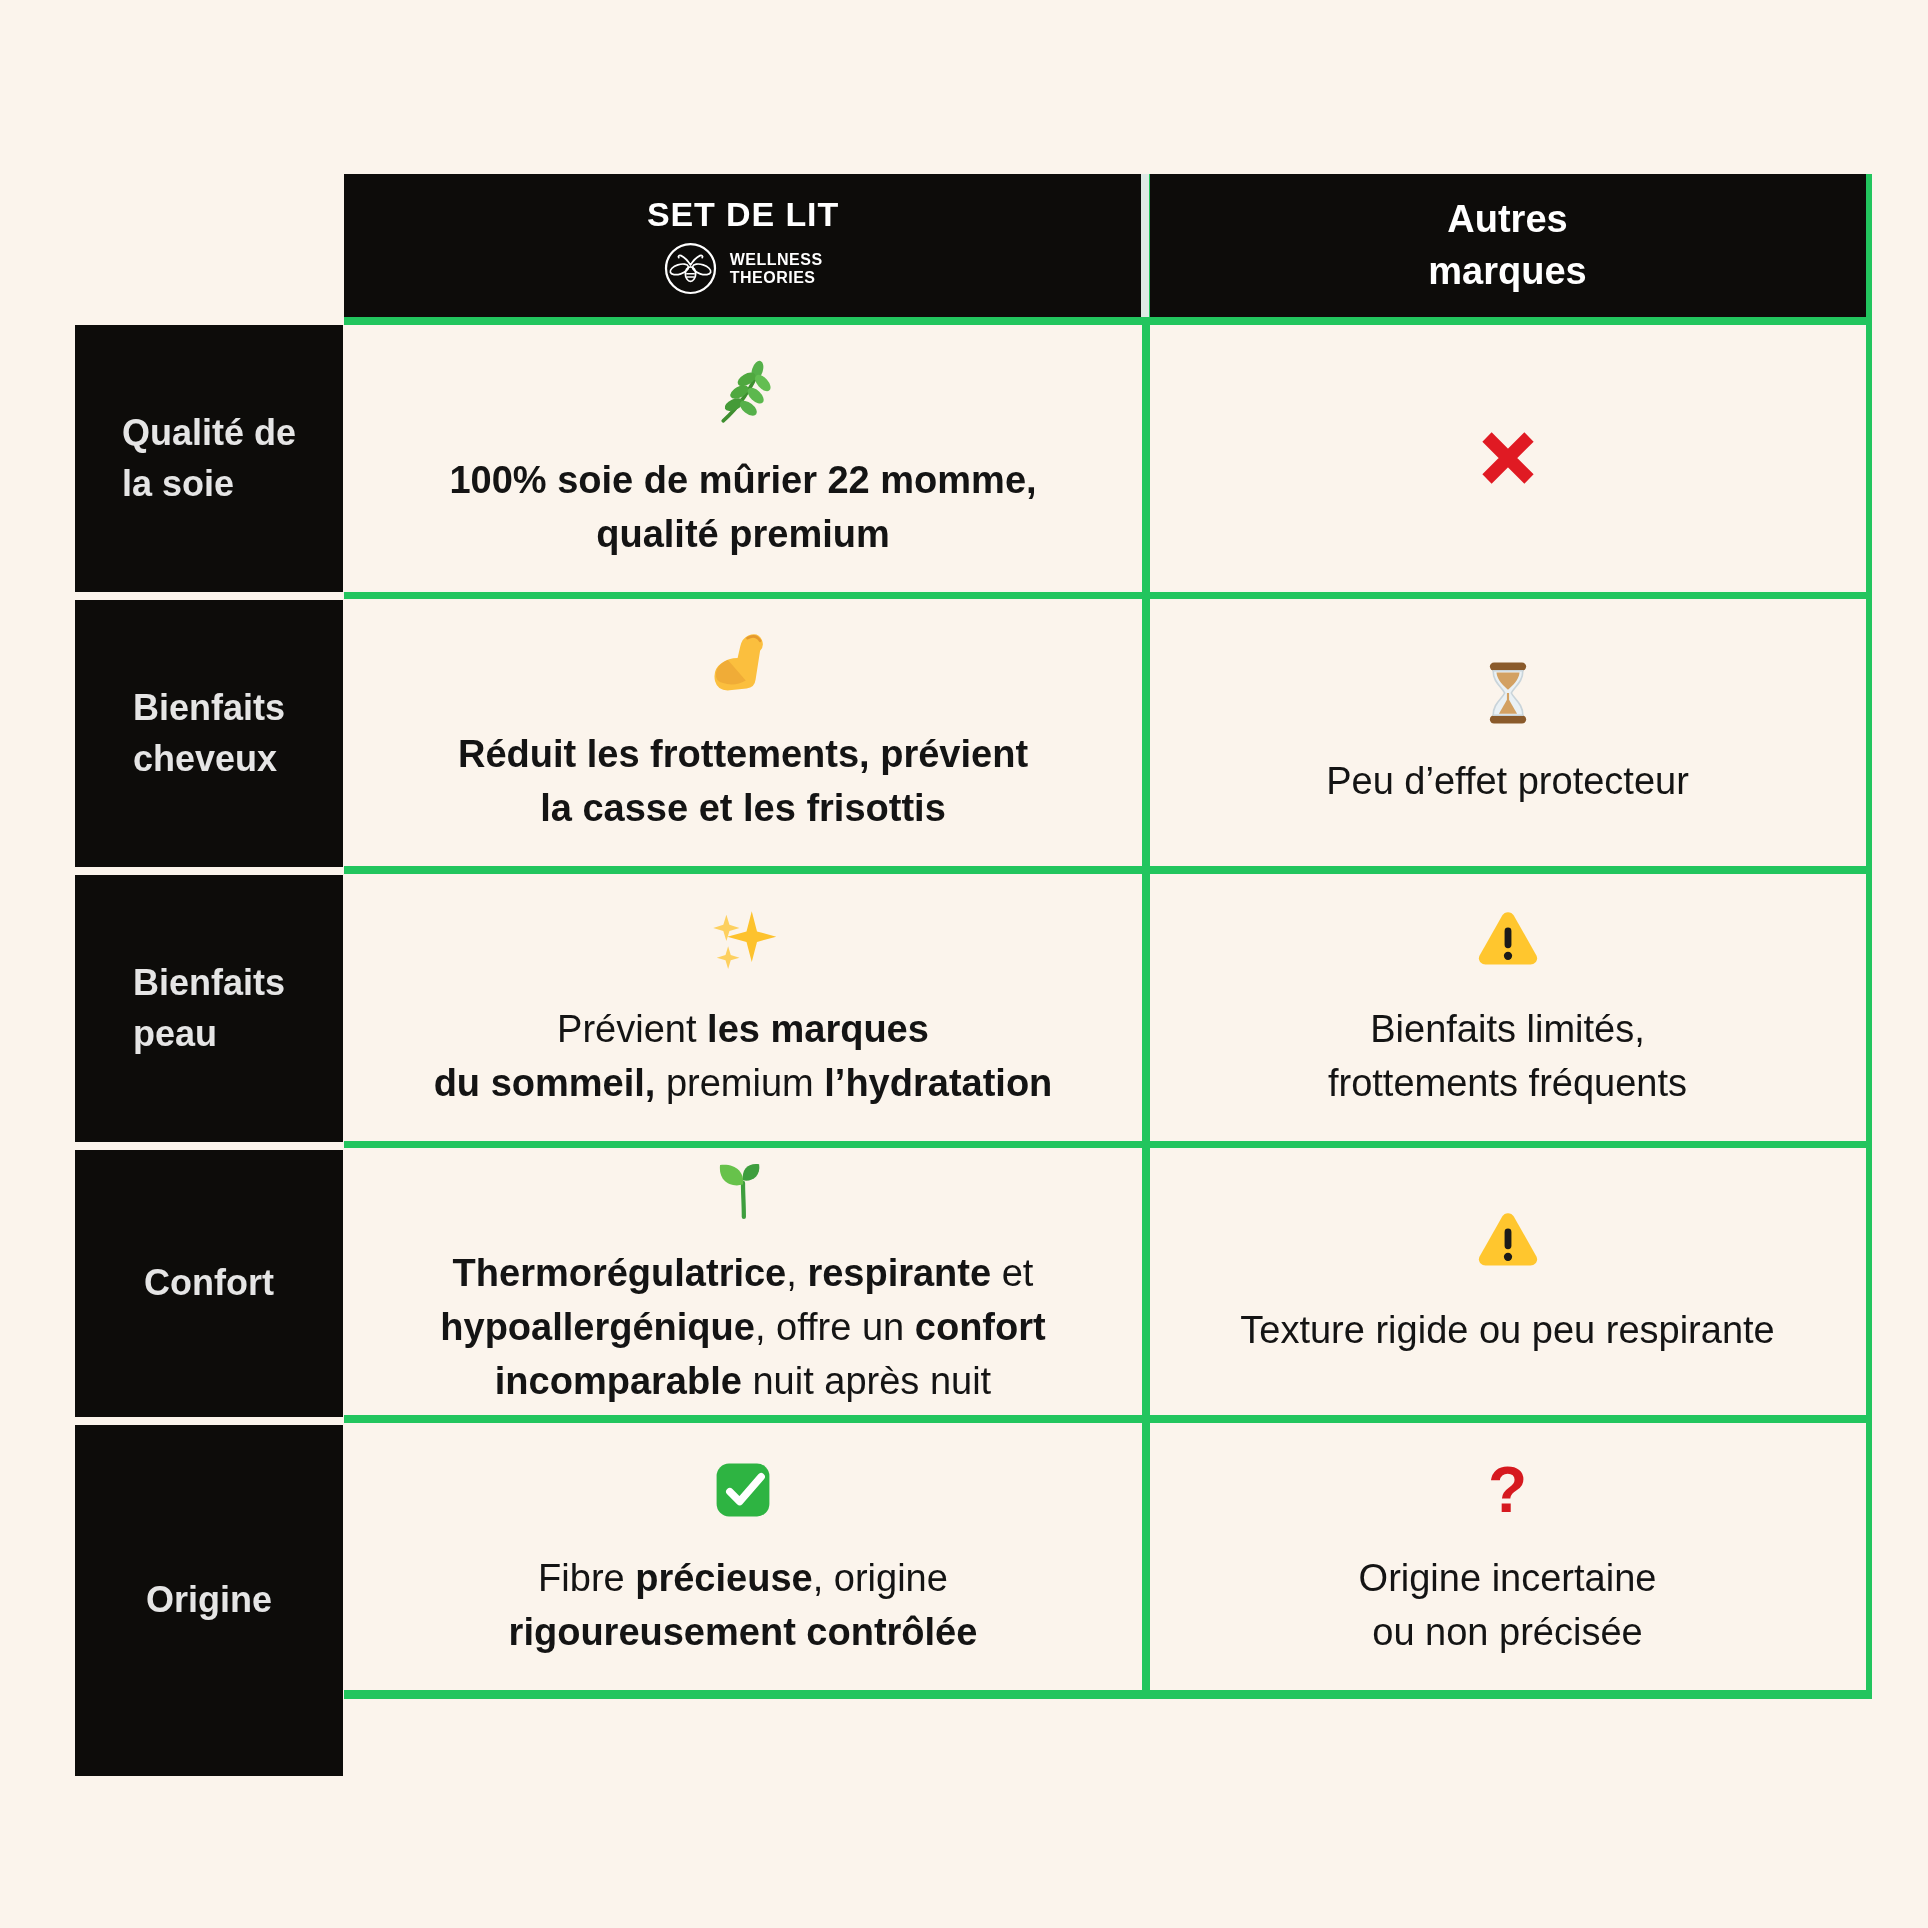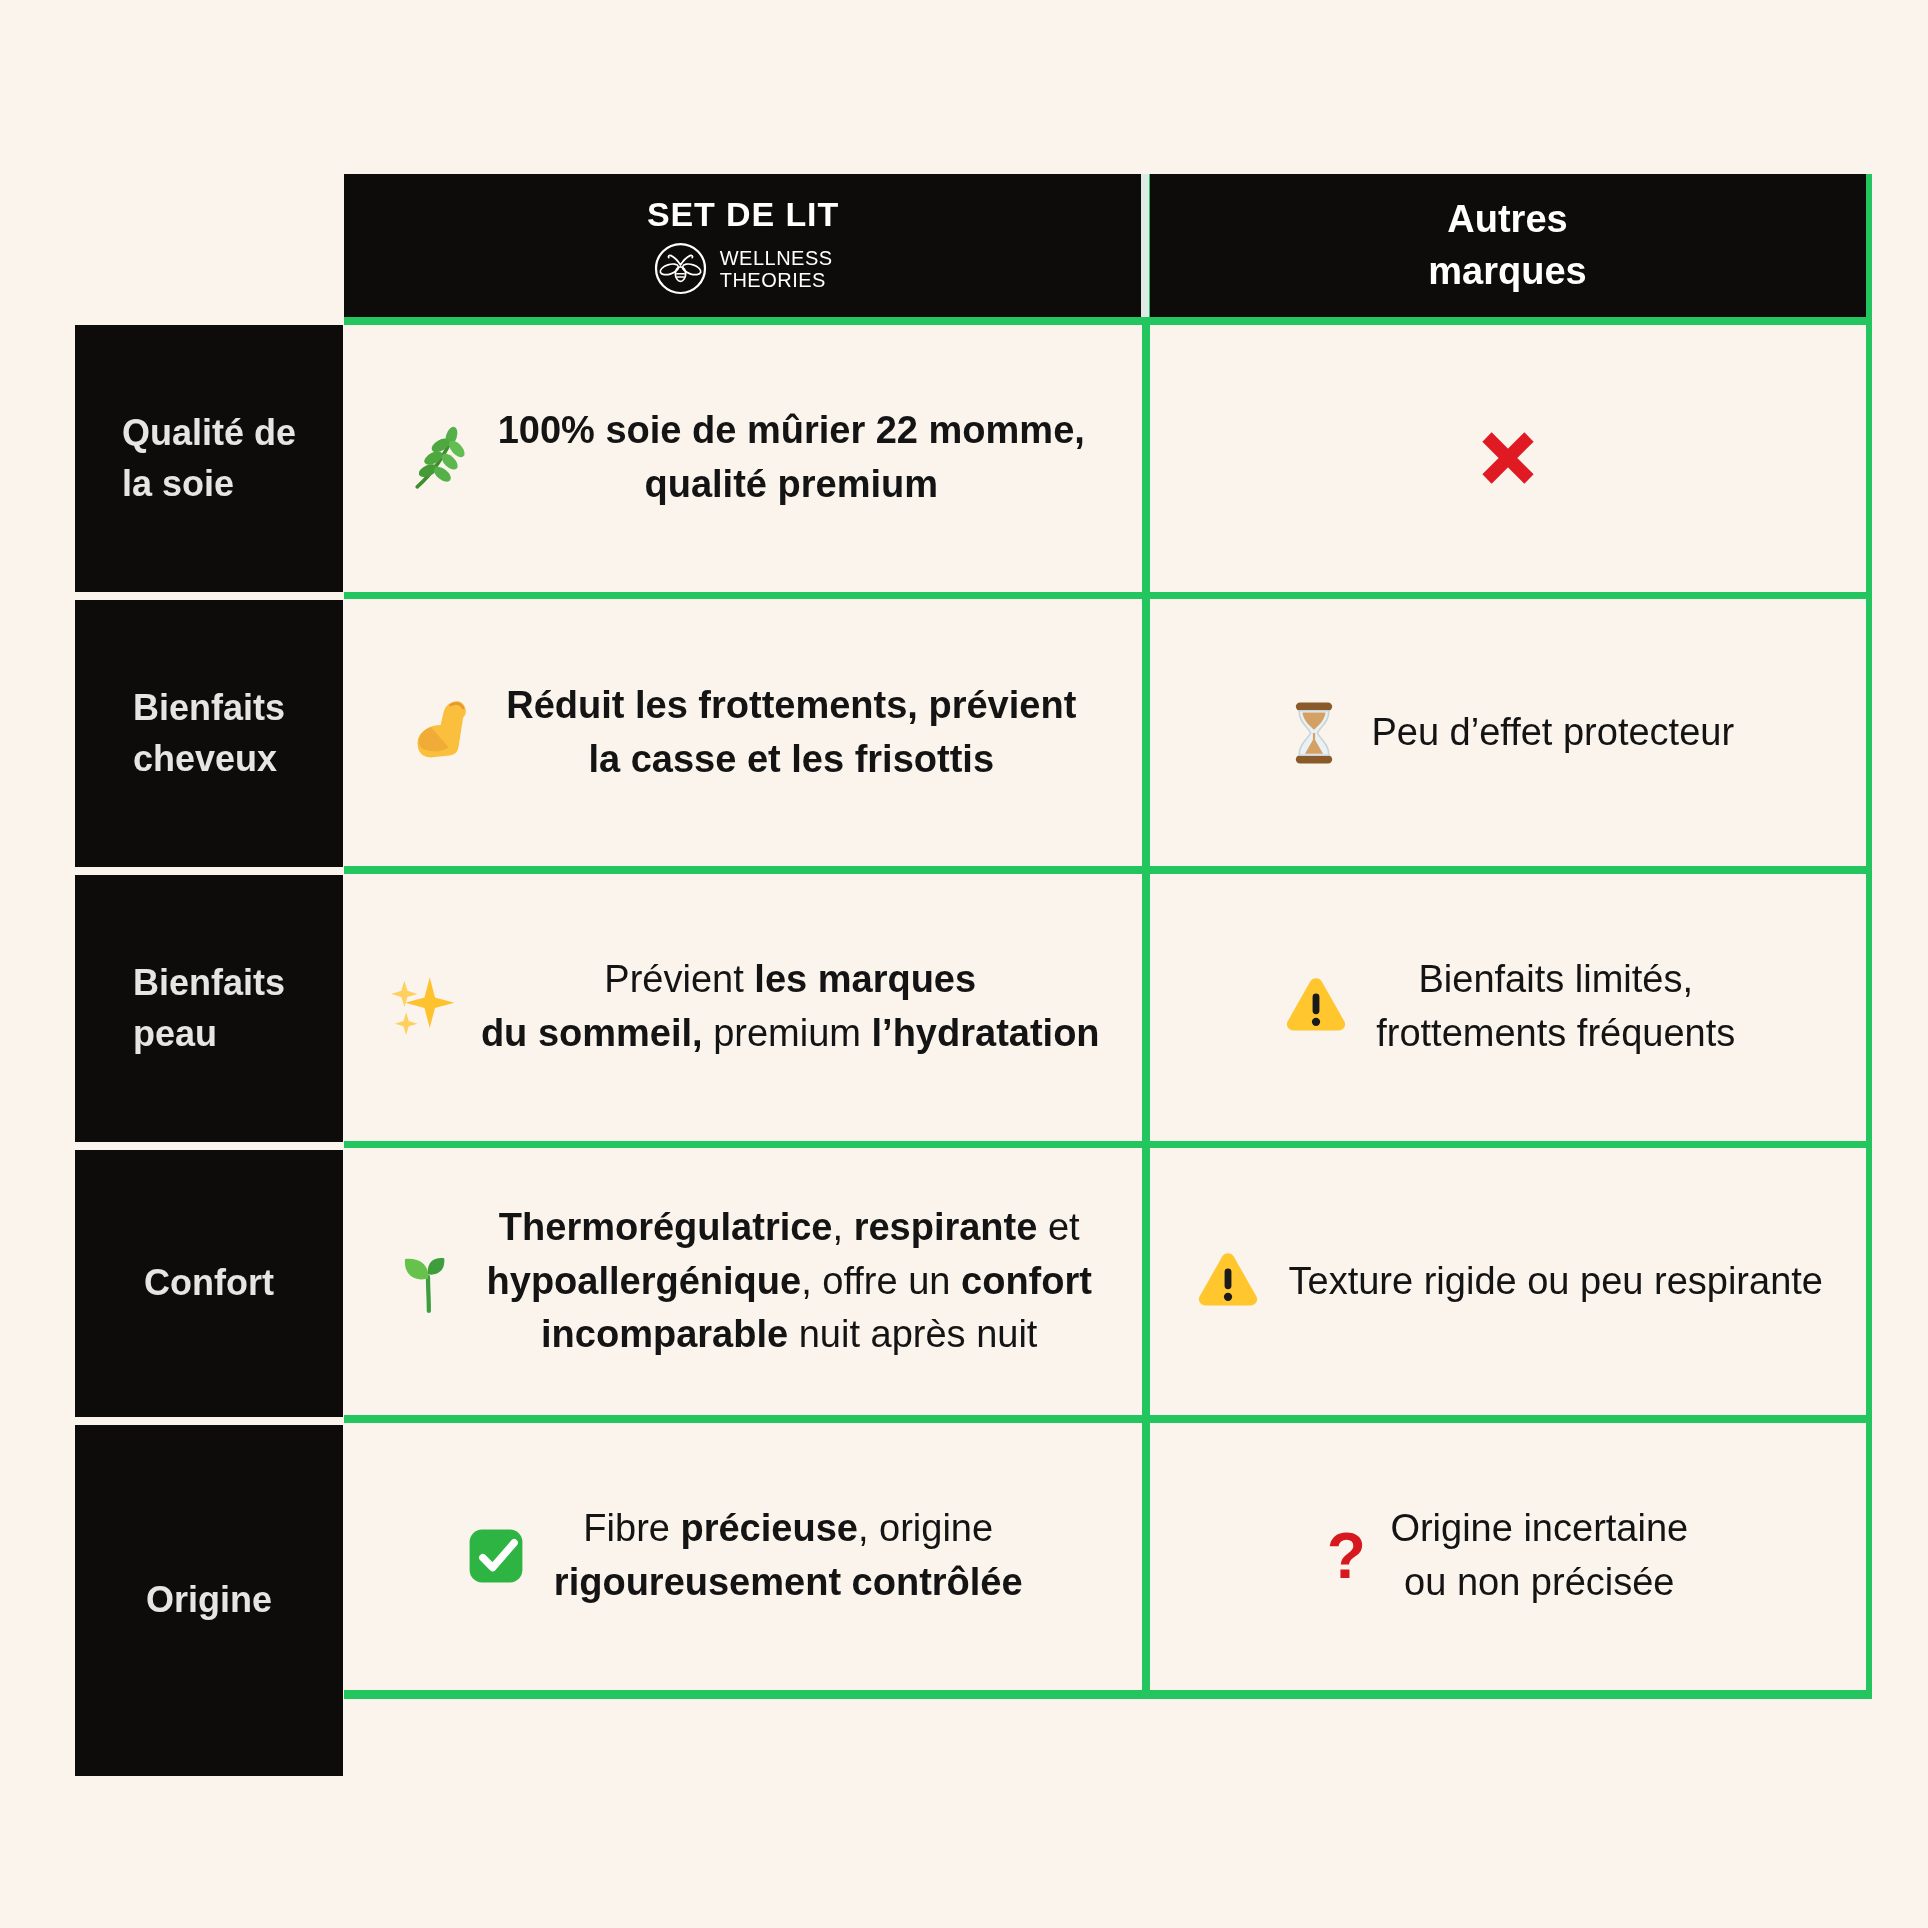--- a/index.html
+++ b/index.html
@@ -17,25 +17,25 @@
     grid-template-rows:143px repeat(5,267px);
     gap:7.5px;padding:0 7.5px 7.5px 0;
   }
   .hdr-cell{
     background:#0D0C0A;color:#FFFFFF;
     display:flex;flex-direction:column;align-items:center;justify-content:center;
     text-align:center;
   }
   .hdr-title{font-weight:bold;font-size:34px;letter-spacing:0.9px;}
   .logo-row{display:flex;align-items:center;gap:11.3px;margin-top:7.5px;}
-  .logo-name{font-weight:normal;font-size:20px;line-height:1.1;letter-spacing:0.5px;text-align:left;white-space:pre-line;}
+  .logo-name{font-weight:bold;font-size:16px;line-height:1.1;letter-spacing:0.5px;text-align:left;white-space:pre-line;}
   .others-hdr{font-weight:bold;font-size:38px;line-height:1.35;white-space:pre-line;}
   .cell{
     background:#FBF4EC;
-    display:flex;flex-direction:row;align-items:center;justify-content:center;
+    display:flex;flex-direction:column;align-items:center;justify-content:center;
     text-align:center;gap:24.5px;padding:7.5px 26px;box-sizing:border-box;
     font-size:38px;line-height:1.42;
   }
   .txt{white-space:normal;}
   .txt b{font-weight:bold;}
   .icon{height:75px;display:flex;align-items:center;justify-content:center;}
   .qmark{font-size:64px;font-weight:bold;color:#D6191F;line-height:1;}
   
   .hdr-divider{position:absolute;left:1141px;top:174px;width:7.5px;height:143px;background:#DFE9E5;}
   

